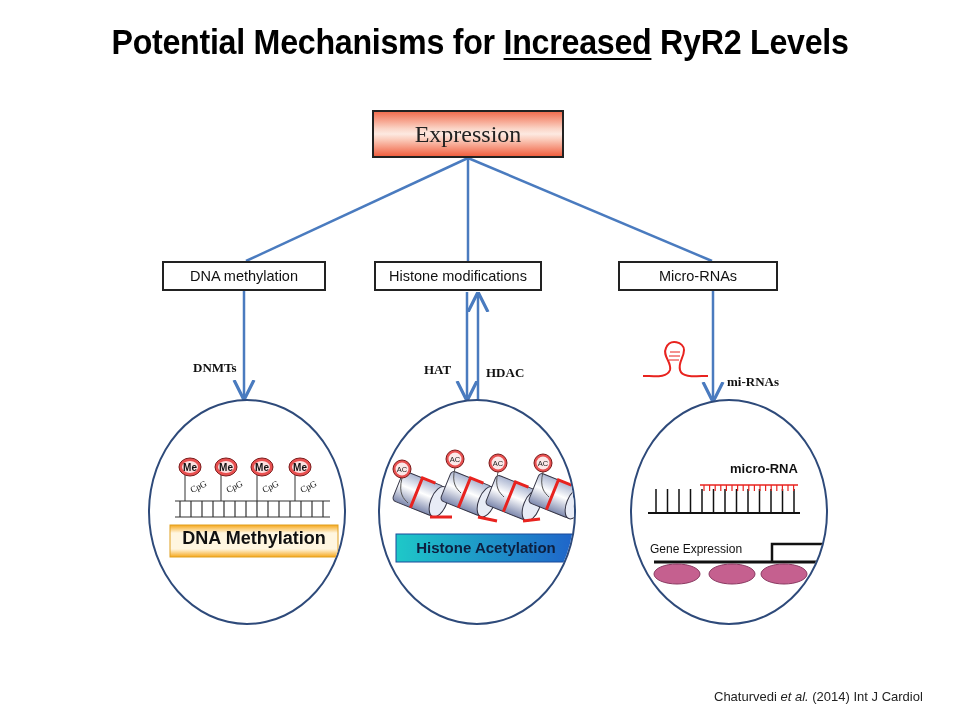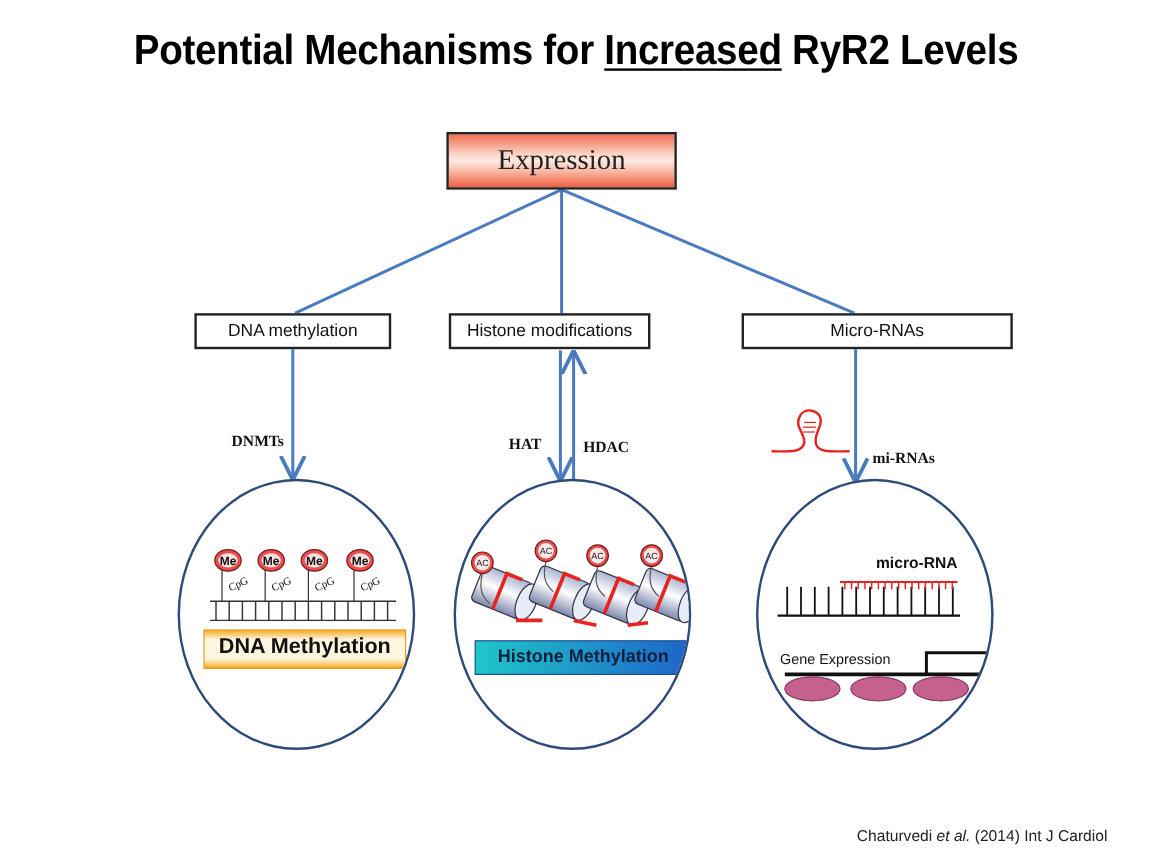--- a/index.html
+++ b/index.html
@@ -48,21 +48,21 @@
 <div class="epi">
     <span>Expression</span>
   </div>
 
 <div class="cat" style="left:162px; top:261px; width:164px;">
     <span>DNA methylation</span>
   </div>
 <div class="cat" style="left:374px; top:261px; width:168px;">
     <span>Histone modifications</span>
   </div>
-<div class="cat" style="left:618px; top:261px; width:226px;">
+<div class="cat" style="left:618px; top:261px; width:160px;">
     <span>Micro-RNAs</span>
   </div>
 
 <div class="lbl" style="left:193px; top:360px;">DNMTs</div>
 <div class="lbl" style="left:424px; top:362px;">HAT</div>
 <div class="lbl" style="left:486px; top:365px;">HDAC</div>
 <div class="lbl" style="left:727px; top:362px;margin-top:12px;">mi-RNAs</div>
 
 <div class="circle" style="left:148px; top:399px;">
   <svg width="198" height="226">
@@ -171,21 +171,21 @@
           <ellipse cx="196" cy="96" rx="8" ry="16" fill="#e8ecf6" stroke="#334" stroke-width="1"></ellipse>
           <path d="M172,112 L172,80 L186,80" fill="none" stroke="#e8231f" stroke-width="3"></path>
         </g>
         <path d="M163,71 C159,87 165,92 169,96" fill="none" stroke="#555" stroke-width="1"></path>
         <circle cx="163" cy="62" r="9" fill="#e85050" stroke="#7a1a1a" stroke-width="1"></circle>
         <circle cx="163" cy="62" r="6.5" fill="#fbe8e8"></circle>
         <text x="163" y="65" text-anchor="middle" font-size="7.5" font-family="Liberation Sans, sans-serif" fill="#222">AC</text>
       </g>
     <rect x="16" y="133" width="180" height="28" fill="url(#histGrad)" stroke="#1a4a9a" stroke-width="1"></rect>
   </svg>
-  <div style="position:absolute; left:16px; top:138px; width:180px; text-align:center; font-weight:bold; font-size:15px; color:#0d1f3f;">Histone Methylation</div>
+  <div style="position:absolute; left:16px; top:138px; width:180px; text-align:center; font-weight:bold; font-size:15px; color:#0d1f3f;">Histone Acetylation</div>
   <div id="ac-labels"></div>
 </div>
 
 <div class="circle" style="left:630px; top:399px;">
   <svg width="198" height="226">
     <line x1="68" y1="84" x2="166" y2="84" stroke="#e8231f" stroke-width="1.5"></line>
     <g id="mirna-rungs">
         <line x1="24" y1="88" x2="24" y2="112" stroke="#111" stroke-width="1.5"></line>
         <line x1="35.5" y1="88" x2="35.5" y2="112" stroke="#111" stroke-width="1.5"></line>
         <line x1="47" y1="88" x2="47" y2="112" stroke="#111" stroke-width="1.5"></line>

